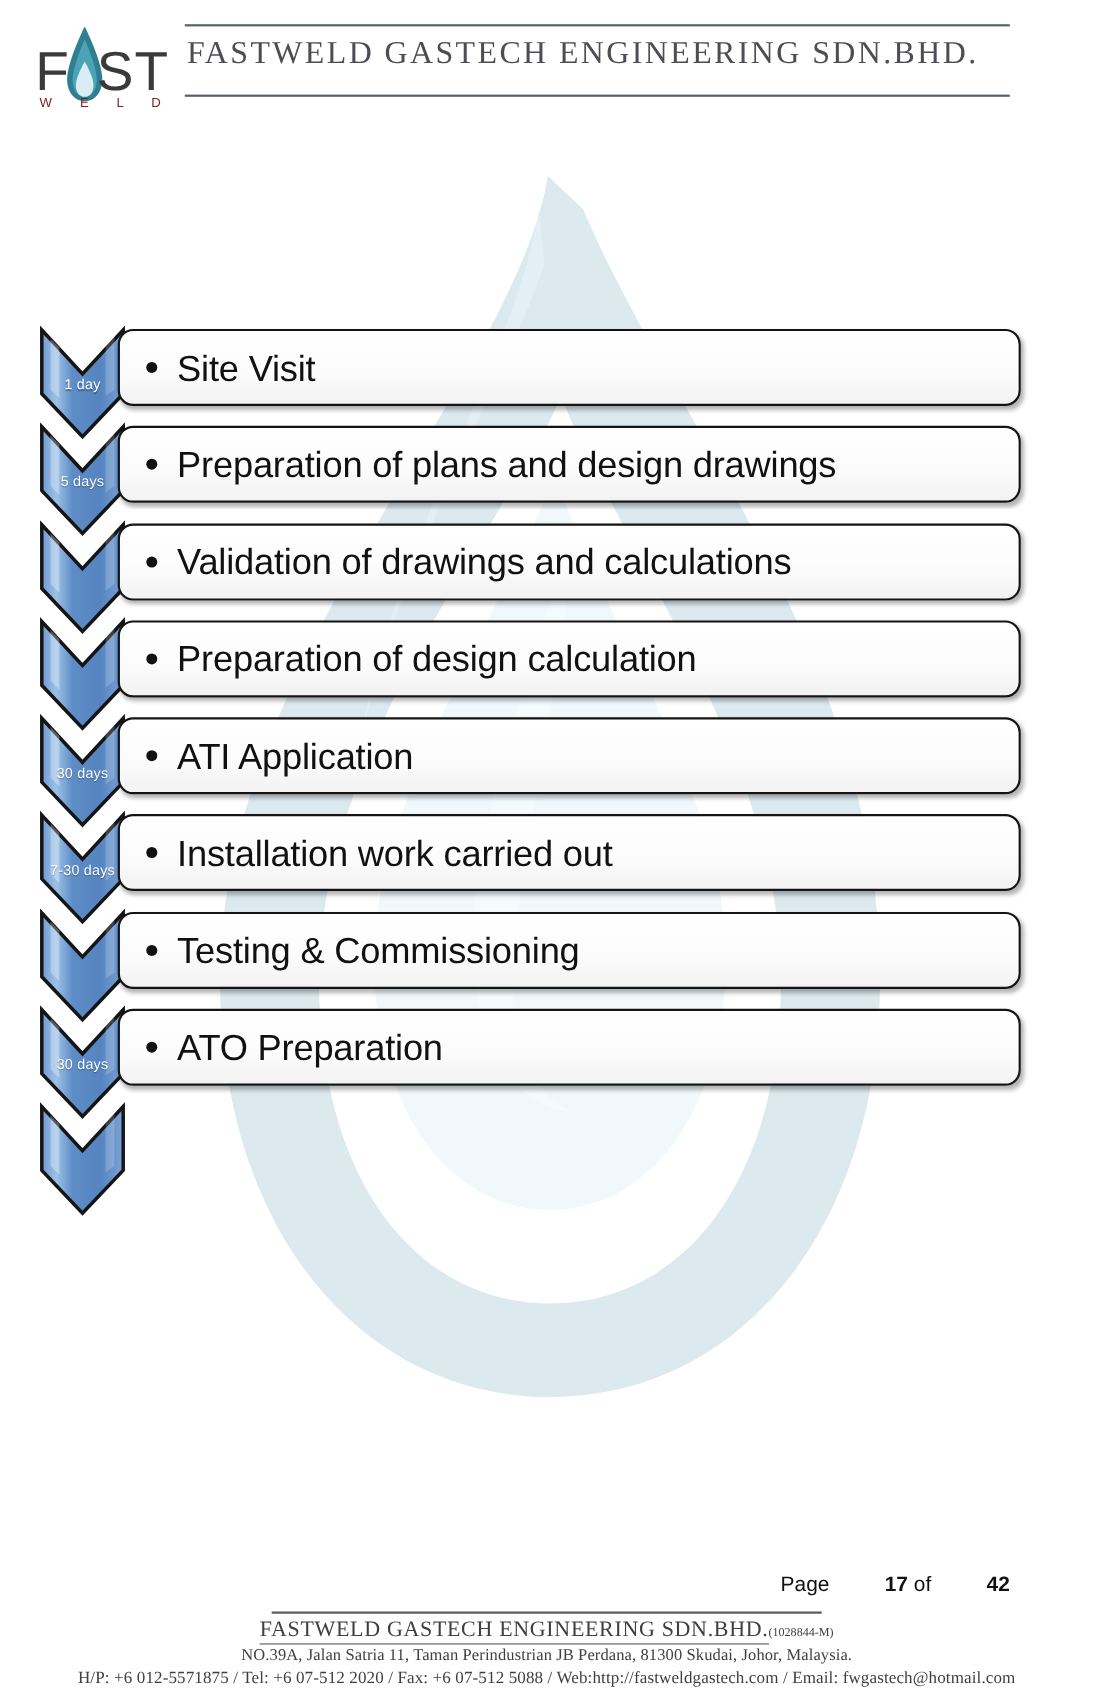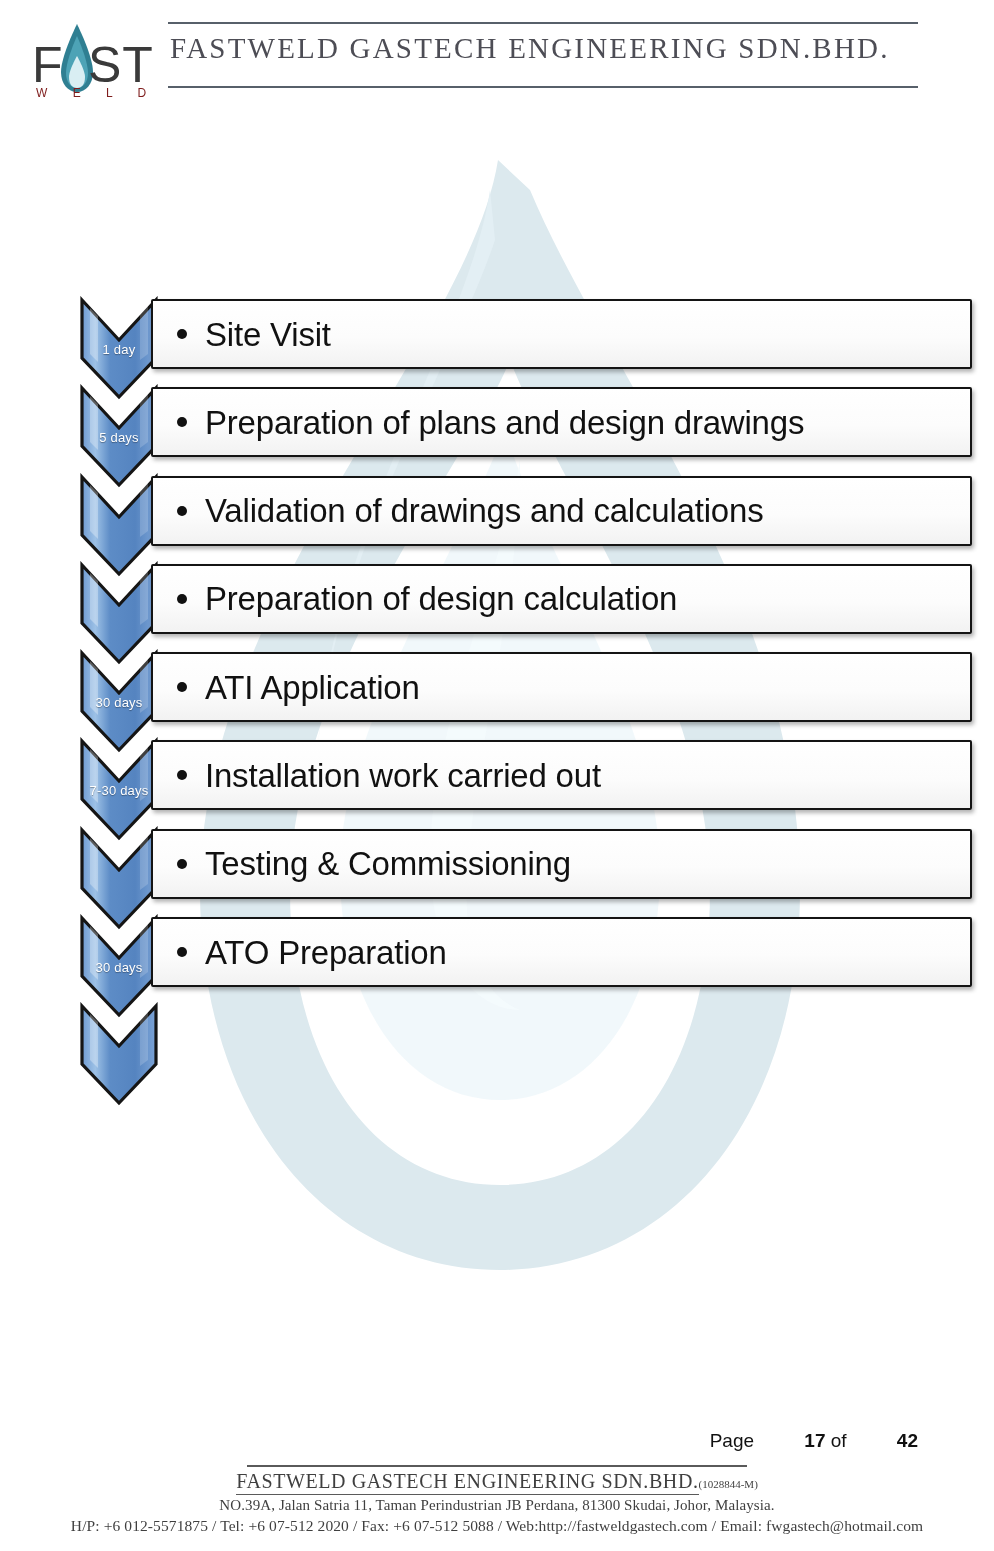--- a/index.html
+++ b/index.html
@@ -36,36 +36,36 @@
   }
   .hdr-rule-top { top:0; }
   .hdr-rule-bot { bottom:0; }
   .hdr-title {
     position:absolute; left:2px; top:10px;
     font-family:"Liberation Serif", serif; font-size:29px; color:#4d4d55;
     letter-spacing:2.2px; white-space:nowrap;
   }
 
   
-  .flow { position:absolute; left:0; top:296px; width:994px; z-index:2;padding-left:44px; }
+  .flow { position:absolute; left:0; top:296px; width:994px; z-index:2; }
   .row { position:relative; height:88.3px; }
 
   .chev-wrap { position:absolute; left:34px; top:0; width:82px; height:105px; }
   .chev-label {
     position:absolute; left:0; width:82px; top:46px;
     text-align:center; color:#ffffff; font-size:13px;
     font-family:"Liberation Sans", sans-serif;
     text-shadow:0 1px 1px rgba(0,0,0,.35);
     white-space:nowrap; letter-spacing:.2px;
   }
 
   .box {
     position:absolute; left:107px; top:3px; width:821px; height:70px;
     background:linear-gradient(180deg,#ffffff 0%,#fcfcfc 55%,#f2f2f2 100%);
-    border:2.4px solid #141414; border-radius:2px;
+    border:2.4px solid #141414; border-radius:14px;
     box-shadow:2px 3px 4px rgba(0,0,0,.30);
     display:flex; align-items:center;
   }
   .bullet {
     width:10px; height:10px; border-radius:50%; background:#111;
     margin-left:24px; margin-right:18px; flex:0 0 auto;
   }
   .box-text {
     font-size:33px; color:#111; font-family:"Liberation Sans", sans-serif;
     line-height:1; white-space:nowrap; letter-spacing:-.2px;

